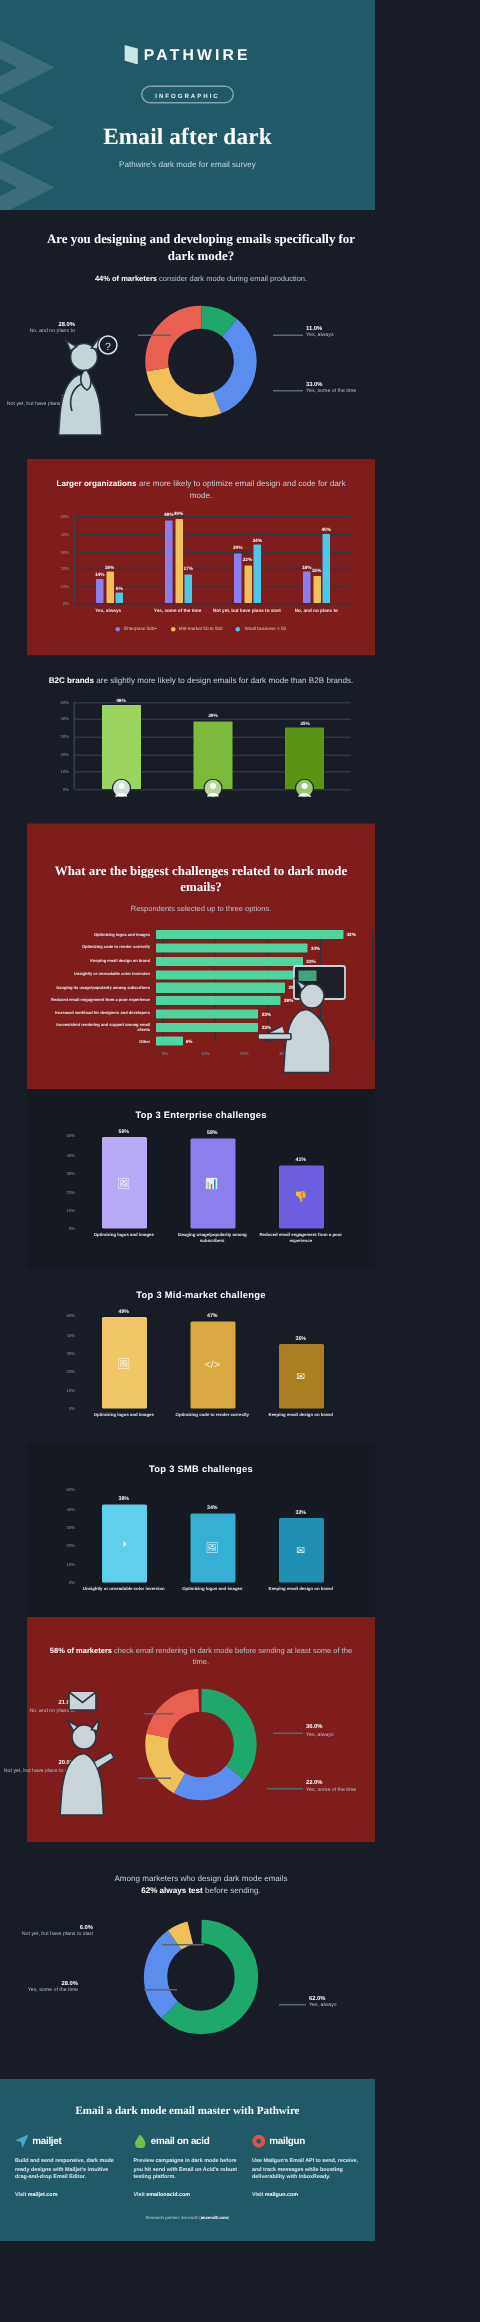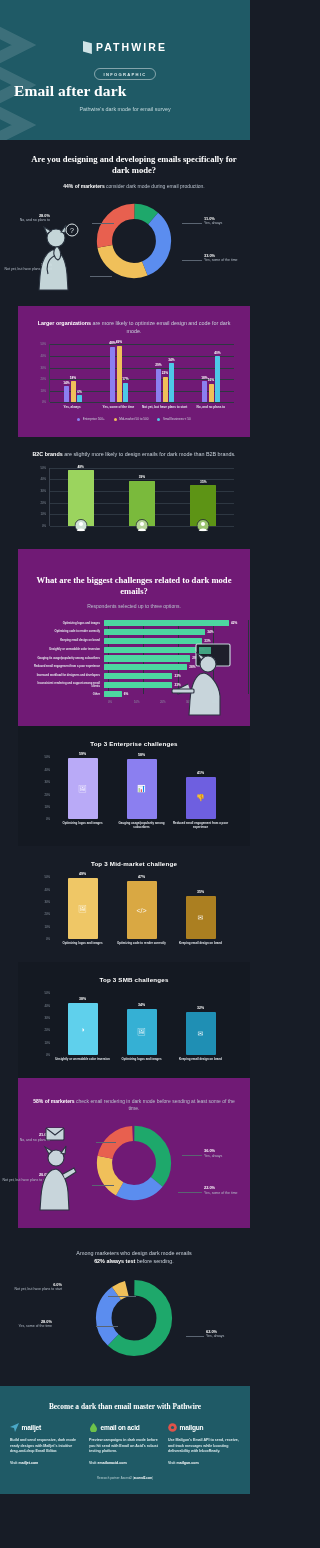--- a/index.html
+++ b/index.html
@@ -7,35 +7,35 @@
     width:250px; height:1548px; overflow:hidden;
     background:#171c26;
     font-family:"Liberation Sans", sans-serif;
     color:#ffffff;
   }
   .page { width:250px; position:relative; }
 
   
   .hero { background:#1f5a66; padding:26px 14px 20px; position:relative; overflow:hidden; height:140px; }
   .hero-deco { position:absolute; left:-46px; top:-10px; width:150px; height:170px; opacity:.13; }
-  .brand { display:flex; justify-content:center; gap:4px; margin-top:15px; }
+  .brand { display:flex; align-items:center; justify-content:center; gap:4px; margin-top:4px; }
   .brand-mark { width:9px; height:13px; background:#cfe3e6;
     clip-path:polygon(0 0,100% 18%,100% 100%,0 80%); }
   .brand-name { font-size:10.5px; font-weight:700; letter-spacing:2.1px; color:#fff; }
   .pill { display:block; margin:14px auto 0; width:62px; text-align:center;
     border:1px solid rgba(255,255,255,.45); border-radius:9px; padding:2.5px 0;
     font-size:4.1px; letter-spacing:1.3px; font-weight:700; color:#e3eff1; }
   .hero-title { font-family:"Liberation Serif", serif; font-weight:700; font-size:15.5px;
-    margin-top:2px; letter-spacing:.1px; }
+    text-align:center; margin-top:14px; letter-spacing:.1px; }
   .hero-sub { text-align:center; font-size:5.4px; color:#c3d9dd; margin-top:6px; }
 
   
   .sec { padding:14px 12px 16px; position:relative;margin-left:18px; }
   .bg-dark   { background:#171c26; }
-  .bg-slate  { background:#701a75; }
+  .bg-slate  { background:#7f1d1d; }
   .bg-darker { background:#141922; }
   .sec-title { font-family:"Liberation Serif", serif; font-weight:700; font-size:8.6px;
     text-align:center; line-height:1.32; }
   .sec-sub { text-align:center; font-size:5px; color:#b9c2cd; margin-top:6px; line-height:1.4; }
   .sec-sub b { color:#fff; font-weight:700; }
   .sec-h3 { text-align:center; font-size:6.2px; font-weight:700; letter-spacing:.2px; }
   .lead { text-align:center; font-size:5.4px; color:#c8d0da; line-height:1.45; }
   .lead b { color:#fff; }
 
   
@@ -629,21 +629,21 @@
 
       <div class="leader" style="left:78px; top:22px; width:28px;"></div>
       <div class="dlabel l" style="right:176px; top:8px; width:54px;">
         <span class="pct">6.0%</span>
         <span class="txt">Not yet, but have plans to start</span>
       </div>
     </div>
   </div>
 
   <div class="footer">
-    <div class="foot-title">Become a dark than email master with Pathwire</div>
+    <div class="foot-title">Email a dark mode email master with Pathwire</div>
     <div class="foot-cols">
 
       <div class="fcol">
         <div class="flogo">
           <svg width="9" height="9" viewBox="0 0 9 9">
             <path d="M0 4 L9 0 L5 9 L4 5 Z" fill="#4aa8c8"></path>
           </svg>
           <span class="flogo-txt">mailjet</span>
         </div>
         <div class="fcopy">Build and send responsive, dark mode ready designs with Mailjet's intuitive drag-and-drop Email Editor.</div>

